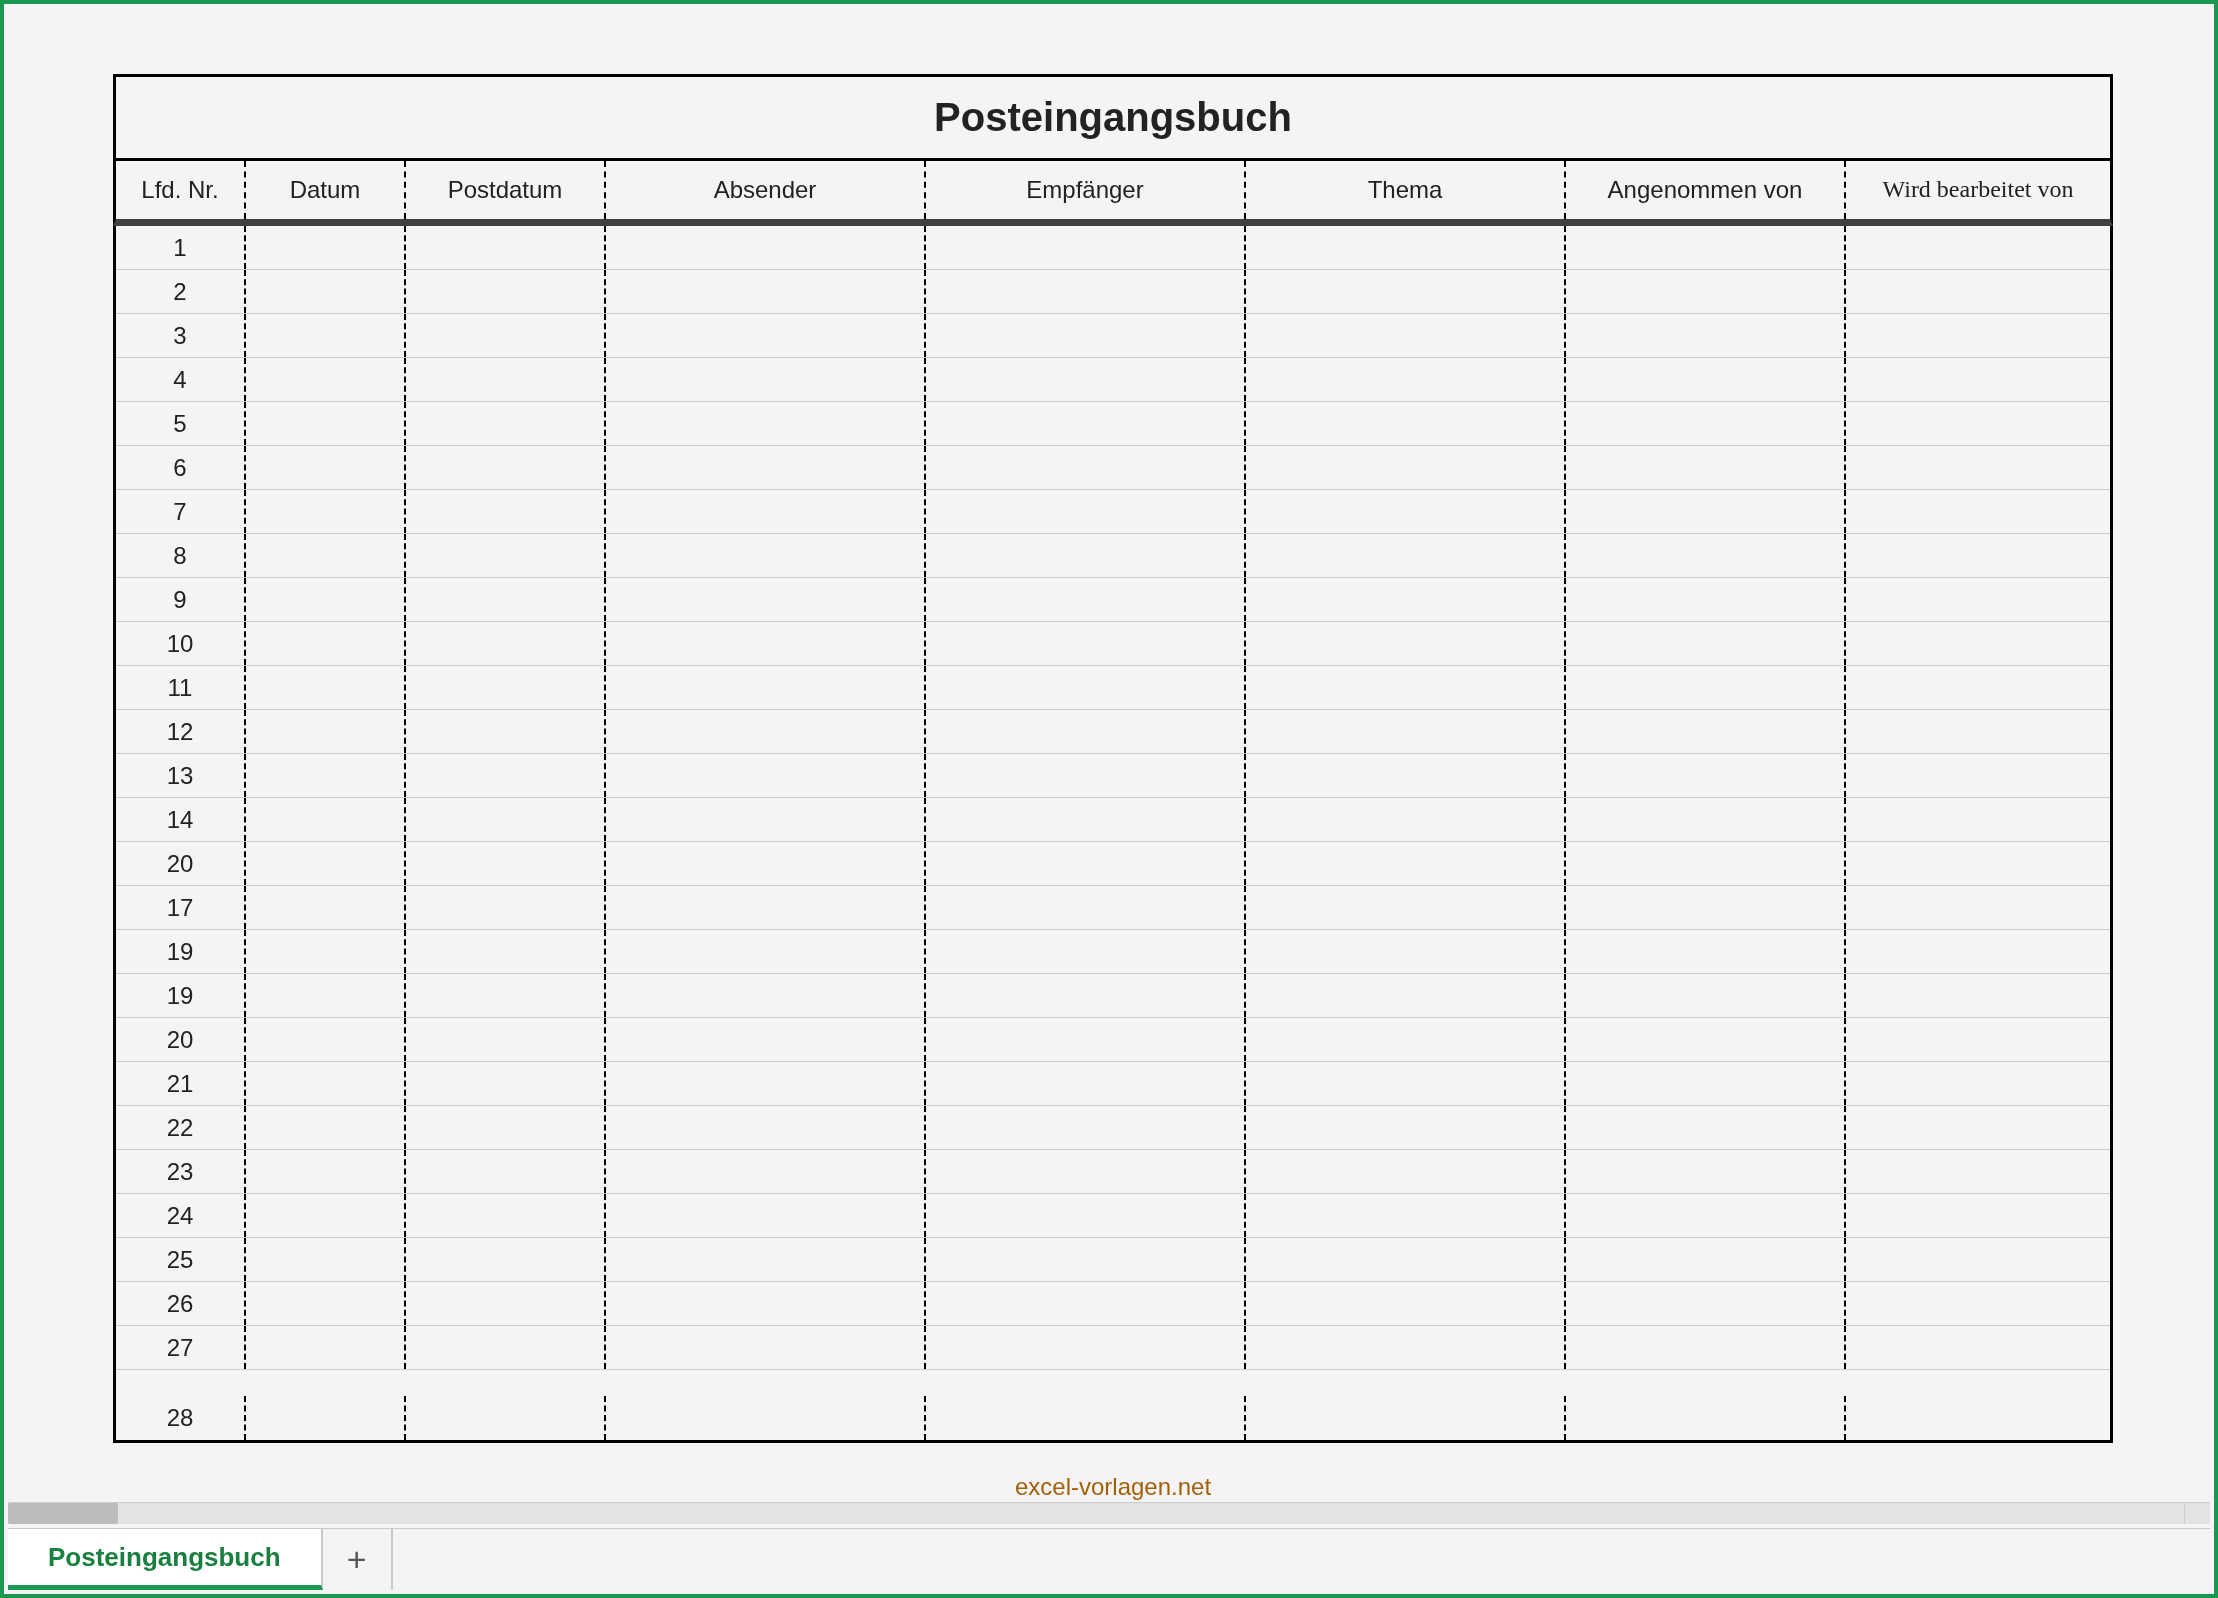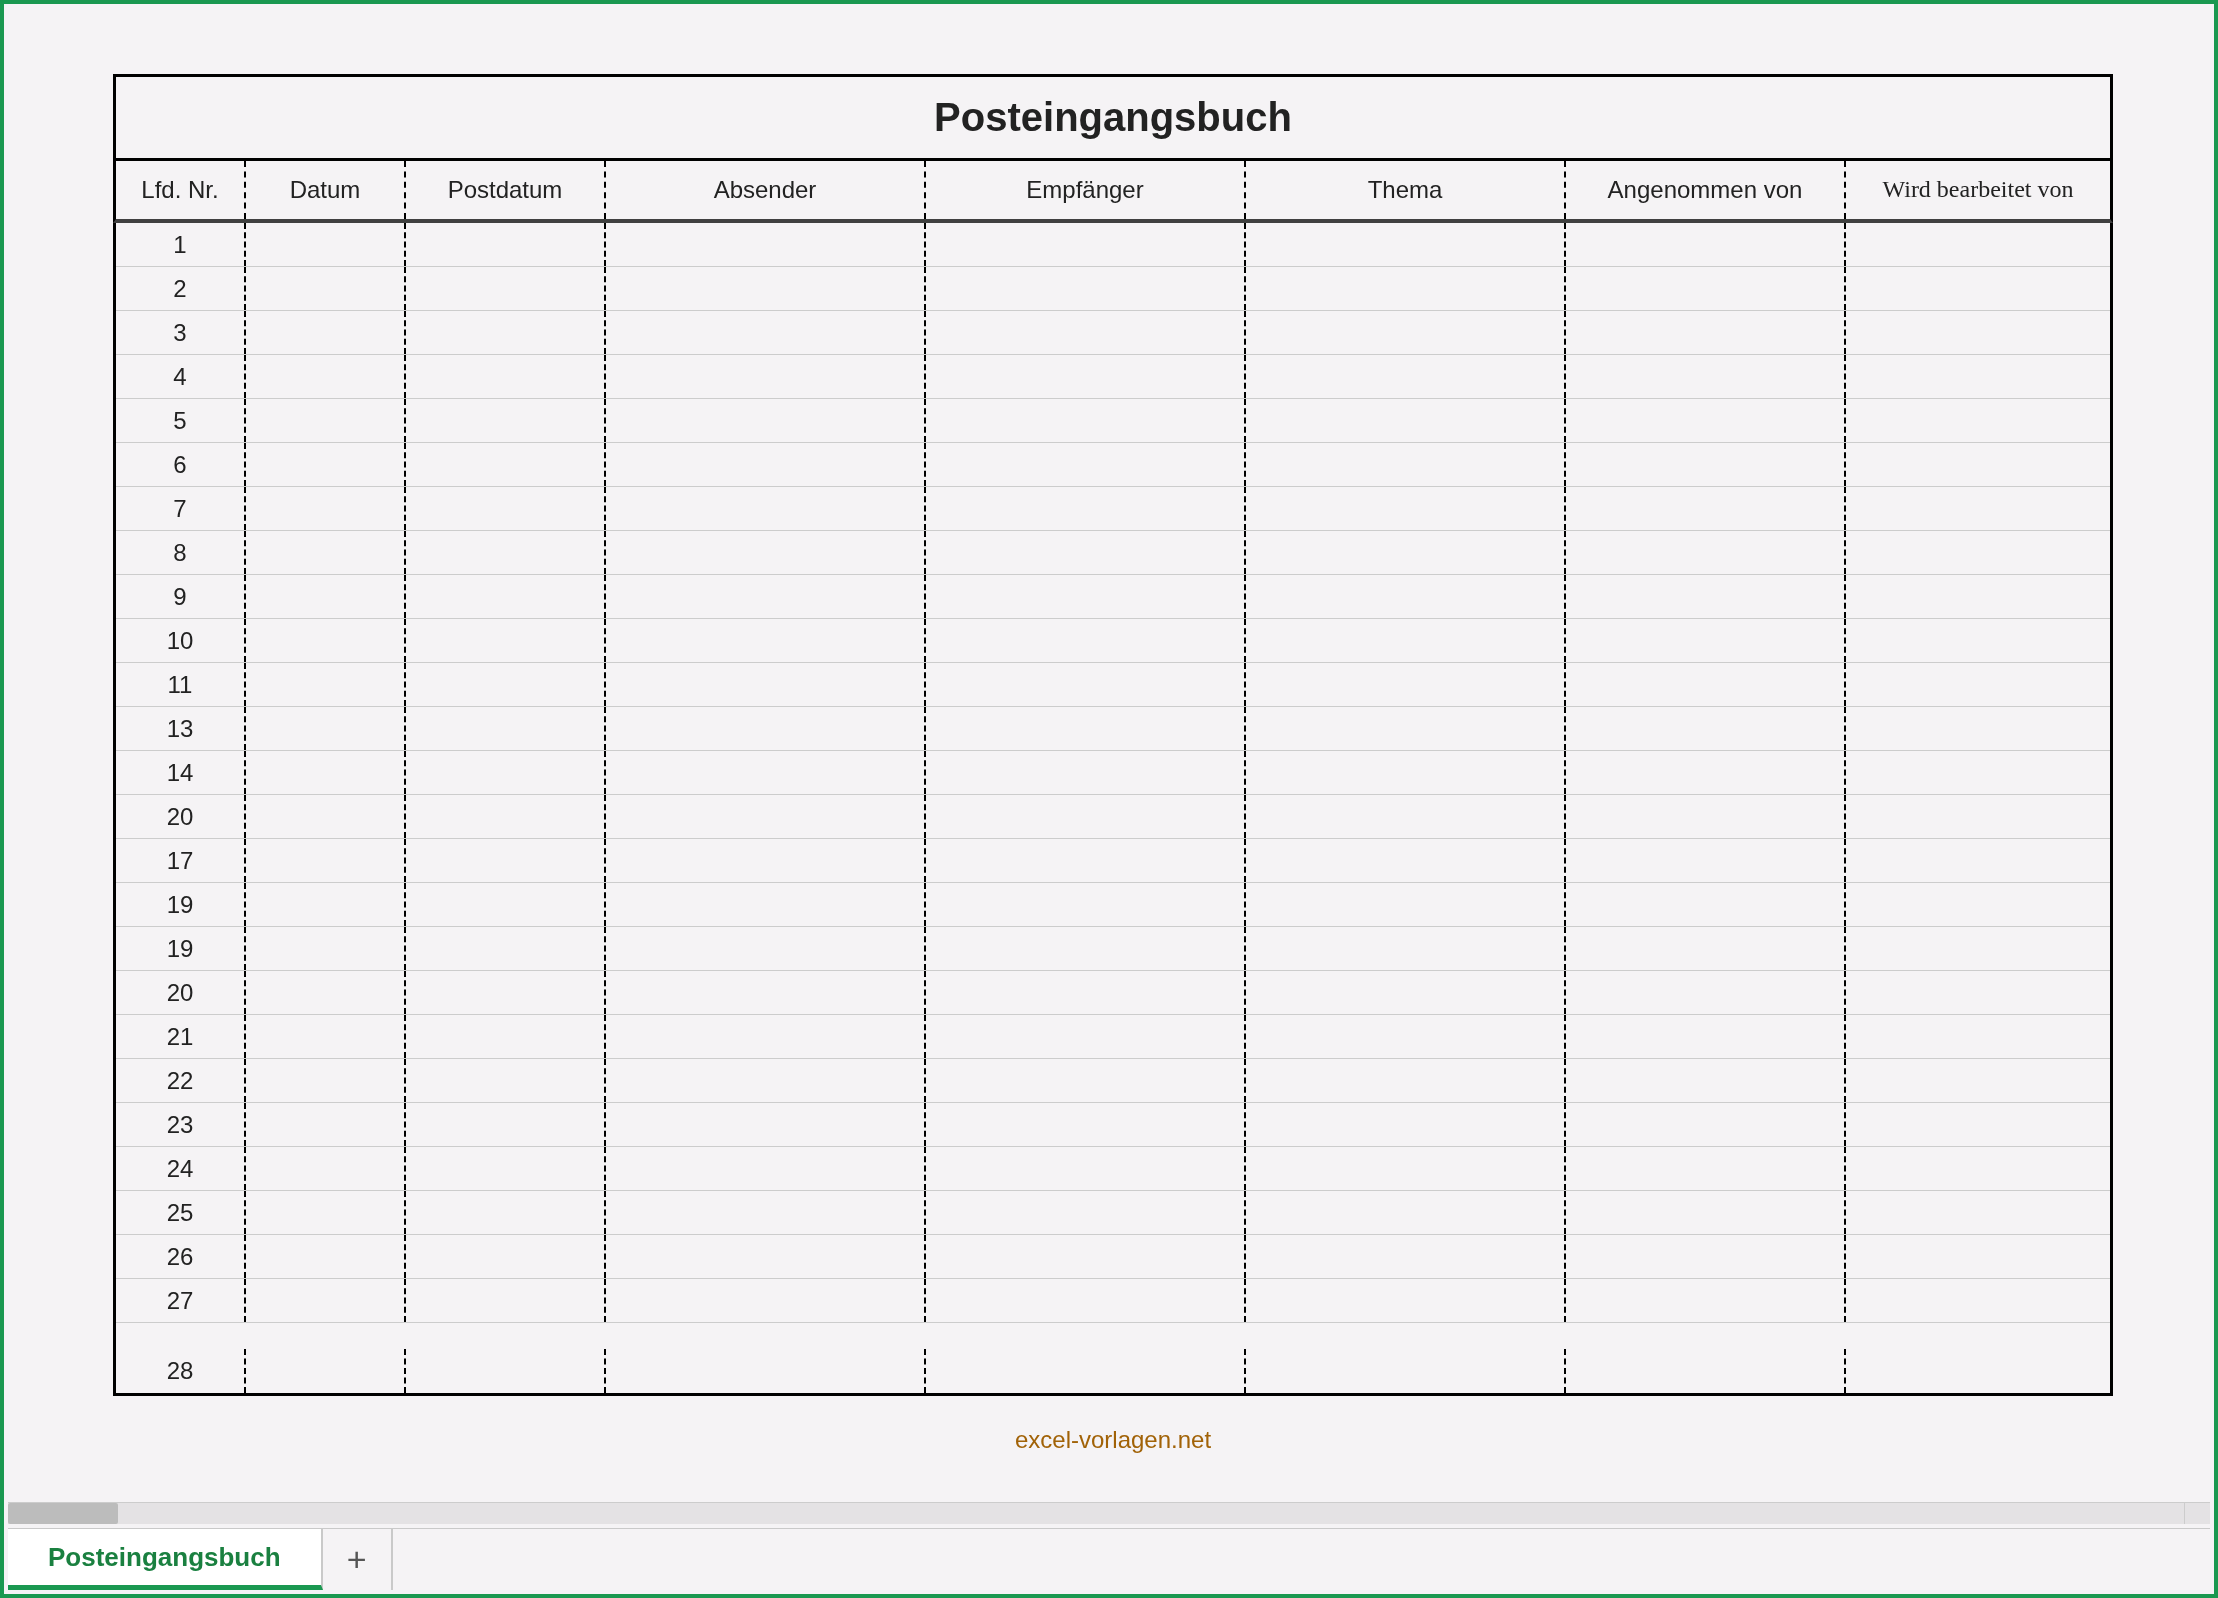--- a/index.html
+++ b/index.html
@@ -35,21 +35,21 @@
       font-size: 40px;
       font-weight: bold;
       color: #222;
     }
 
     .header-row {
       display: flex;
       width: 100%;
       border-right: 3px solid #000;
       border-left: 3px solid #000;
-      border-bottom: 4px solid #404040;
+      border-bottom: 7px solid #404040;
       font-size: 24px;
       color: #222;
     }
 
     .header-cell {
       flex-shrink: 0;
       text-align: center;
       padding: 15px 0;
       border-right: 2px dashed #000;
     }
@@ -285,20 +285,30 @@
           <div class="body-cell c0">11</div>
           <div class="body-cell c1"></div>
           <div class="body-cell c2"></div>
           <div class="body-cell c3"></div>
           <div class="body-cell c4"></div>
           <div class="body-cell c5"></div>
           <div class="body-cell c6"></div>
           <div class="body-cell c7"></div>
         </div>
         <div class="body-row">
+          <div class="body-cell c0">12</div>
+          <div class="body-cell c1"></div>
+          <div class="body-cell c2"></div>
+          <div class="body-cell c3"></div>
+          <div class="body-cell c4"></div>
+          <div class="body-cell c5"></div>
+          <div class="body-cell c6"></div>
+          <div class="body-cell c7"></div>
+        </div>
+        <div class="body-row">
           <div class="body-cell c0">13</div>
           <div class="body-cell c1"></div>
           <div class="body-cell c2"></div>
           <div class="body-cell c3"></div>
           <div class="body-cell c4"></div>
           <div class="body-cell c5"></div>
           <div class="body-cell c6"></div>
           <div class="body-cell c7"></div>
         </div>
         <div class="body-row">

